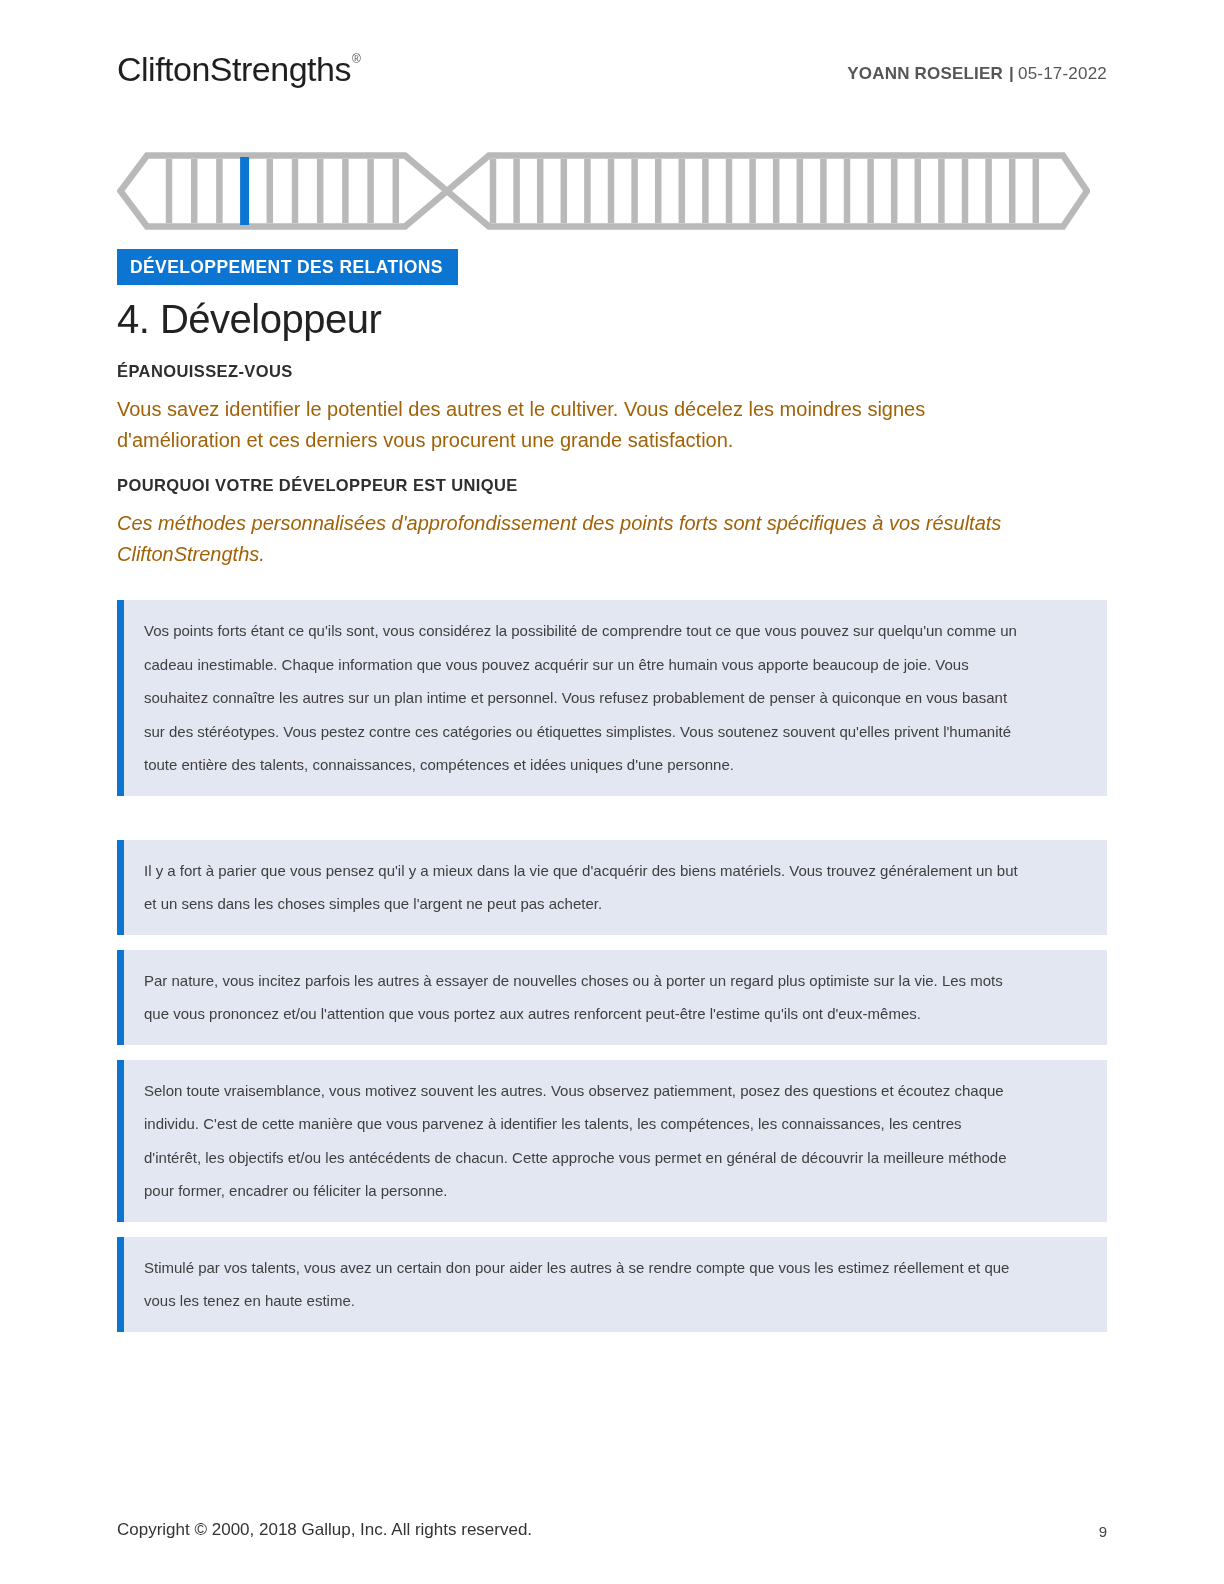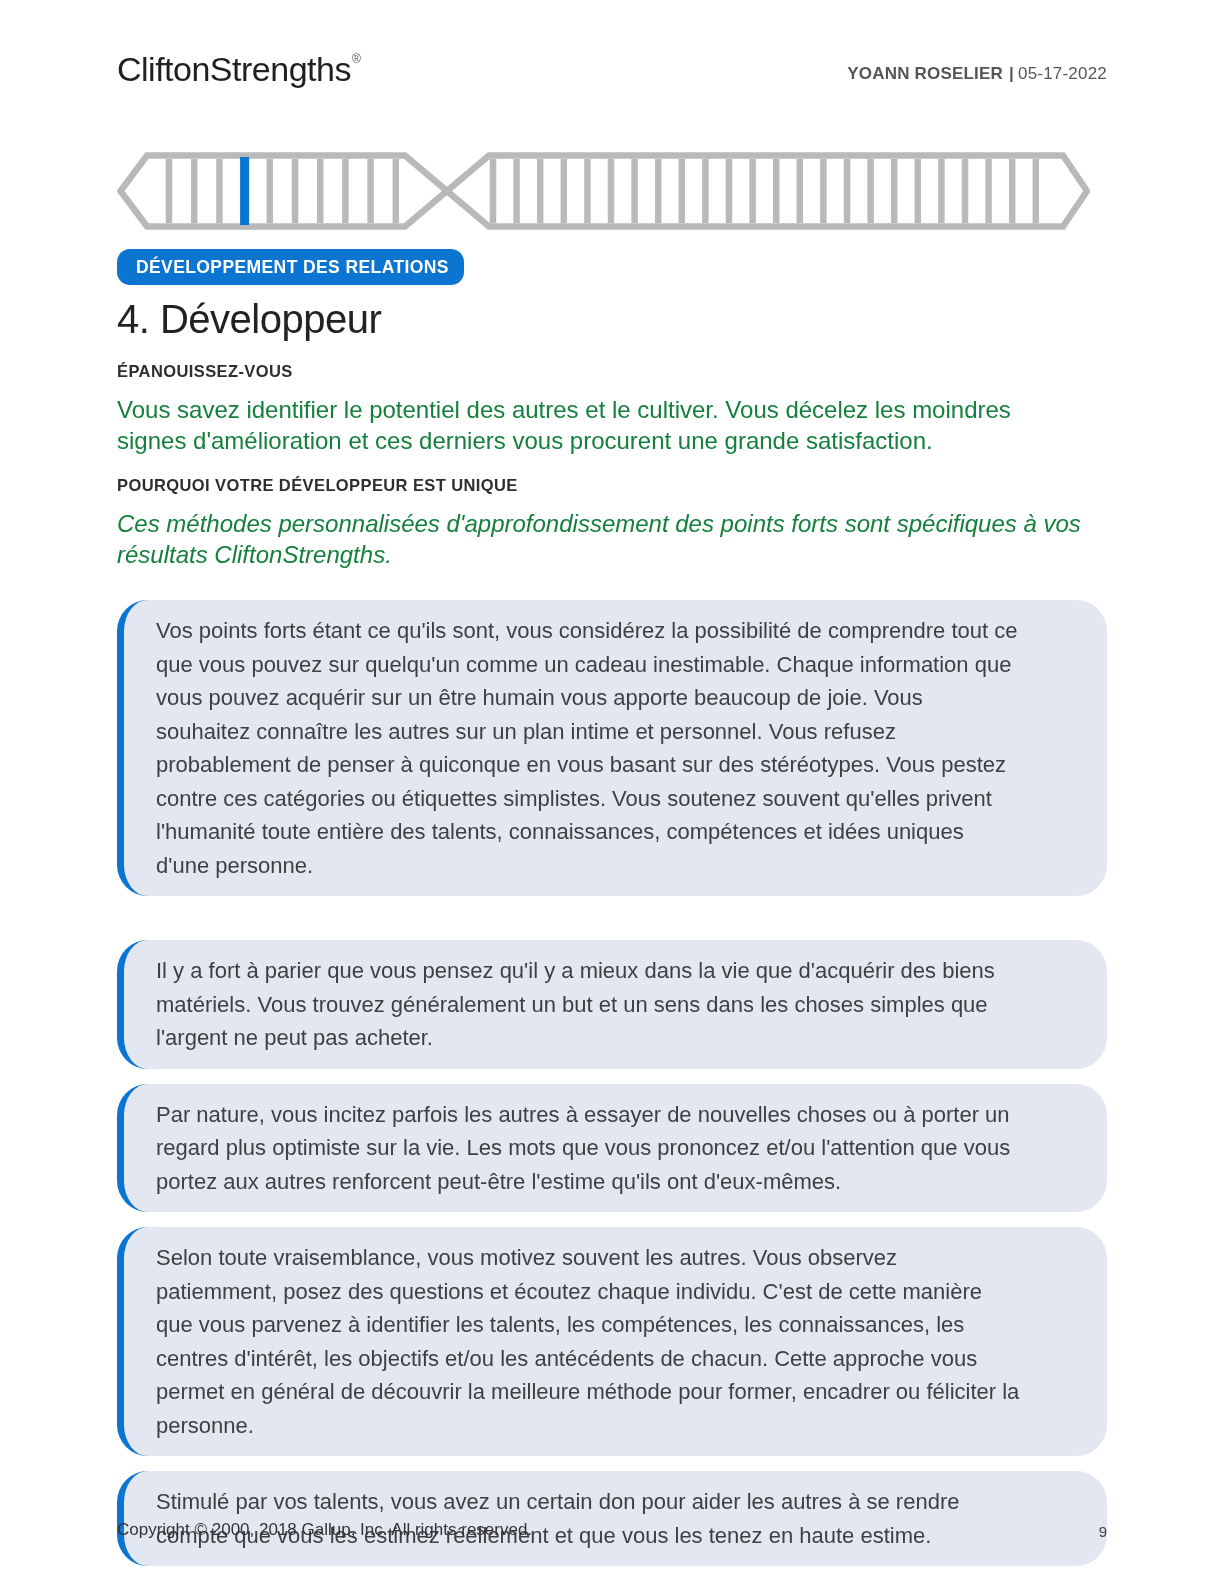--- a/index.html
+++ b/index.html
@@ -49,67 +49,65 @@
   .header-meta .date { font-weight: 400; }
 
   
   .strand-wrap { margin-top: 62px; }
   .strand-wrap svg { display: block; }
 
   
   .badge {
     display: inline-block;
     margin-top: 18px;
-    padding: 8px 15px 7px 19px;
+    padding: 8px 15px 7px 13px;
     color: #ffffff;
     font-size: 17.5px;
     font-weight: 700;
     letter-spacing: 0.4px;
-    border-radius: 13px;
   }
   .title {
     margin-top: 12px;
     font-size: 40px;
     font-weight: 300;
     color: #222222;
     letter-spacing: -0.5px;
   }
 
   
   .sec-heading {
     margin-top: 20px;
     font-size: 16.5px;
     font-weight: 700;
     color: #2e2e2e;
     letter-spacing: 0.4px;
   }
   .sec-heading.second { }
   .sec-body {
     margin-top: 13px;
-    font-size: 24px;
+    font-size: 20px;
     line-height: 31px;
-    color: #15803d;
+    color: #a16207;
     max-width: 905px;
   }
   .sec-body.italic {
     font-style: italic;
     max-width: 990px;
   }
 
   
   .callouts { margin-top: 30px; }
   .callout {
     background: #e3e7f2;
     border-left: 7px solid #0c74d1;
-    padding: 14px 85px 14px 32px;
+    padding: 14px 85px 14px 20px;
     margin-bottom: 15px;
-    font-size: 22px;
+    font-size: 15px;
     line-height: 33.5px;
     color: #3f3f3f;
-    border-radius: 31px;
   }
 
   
   .footer {
     position: absolute;
     left: 117px;
     right: 117px;
     bottom: 44px;
     display: flex;
     justify-content: space-between;

